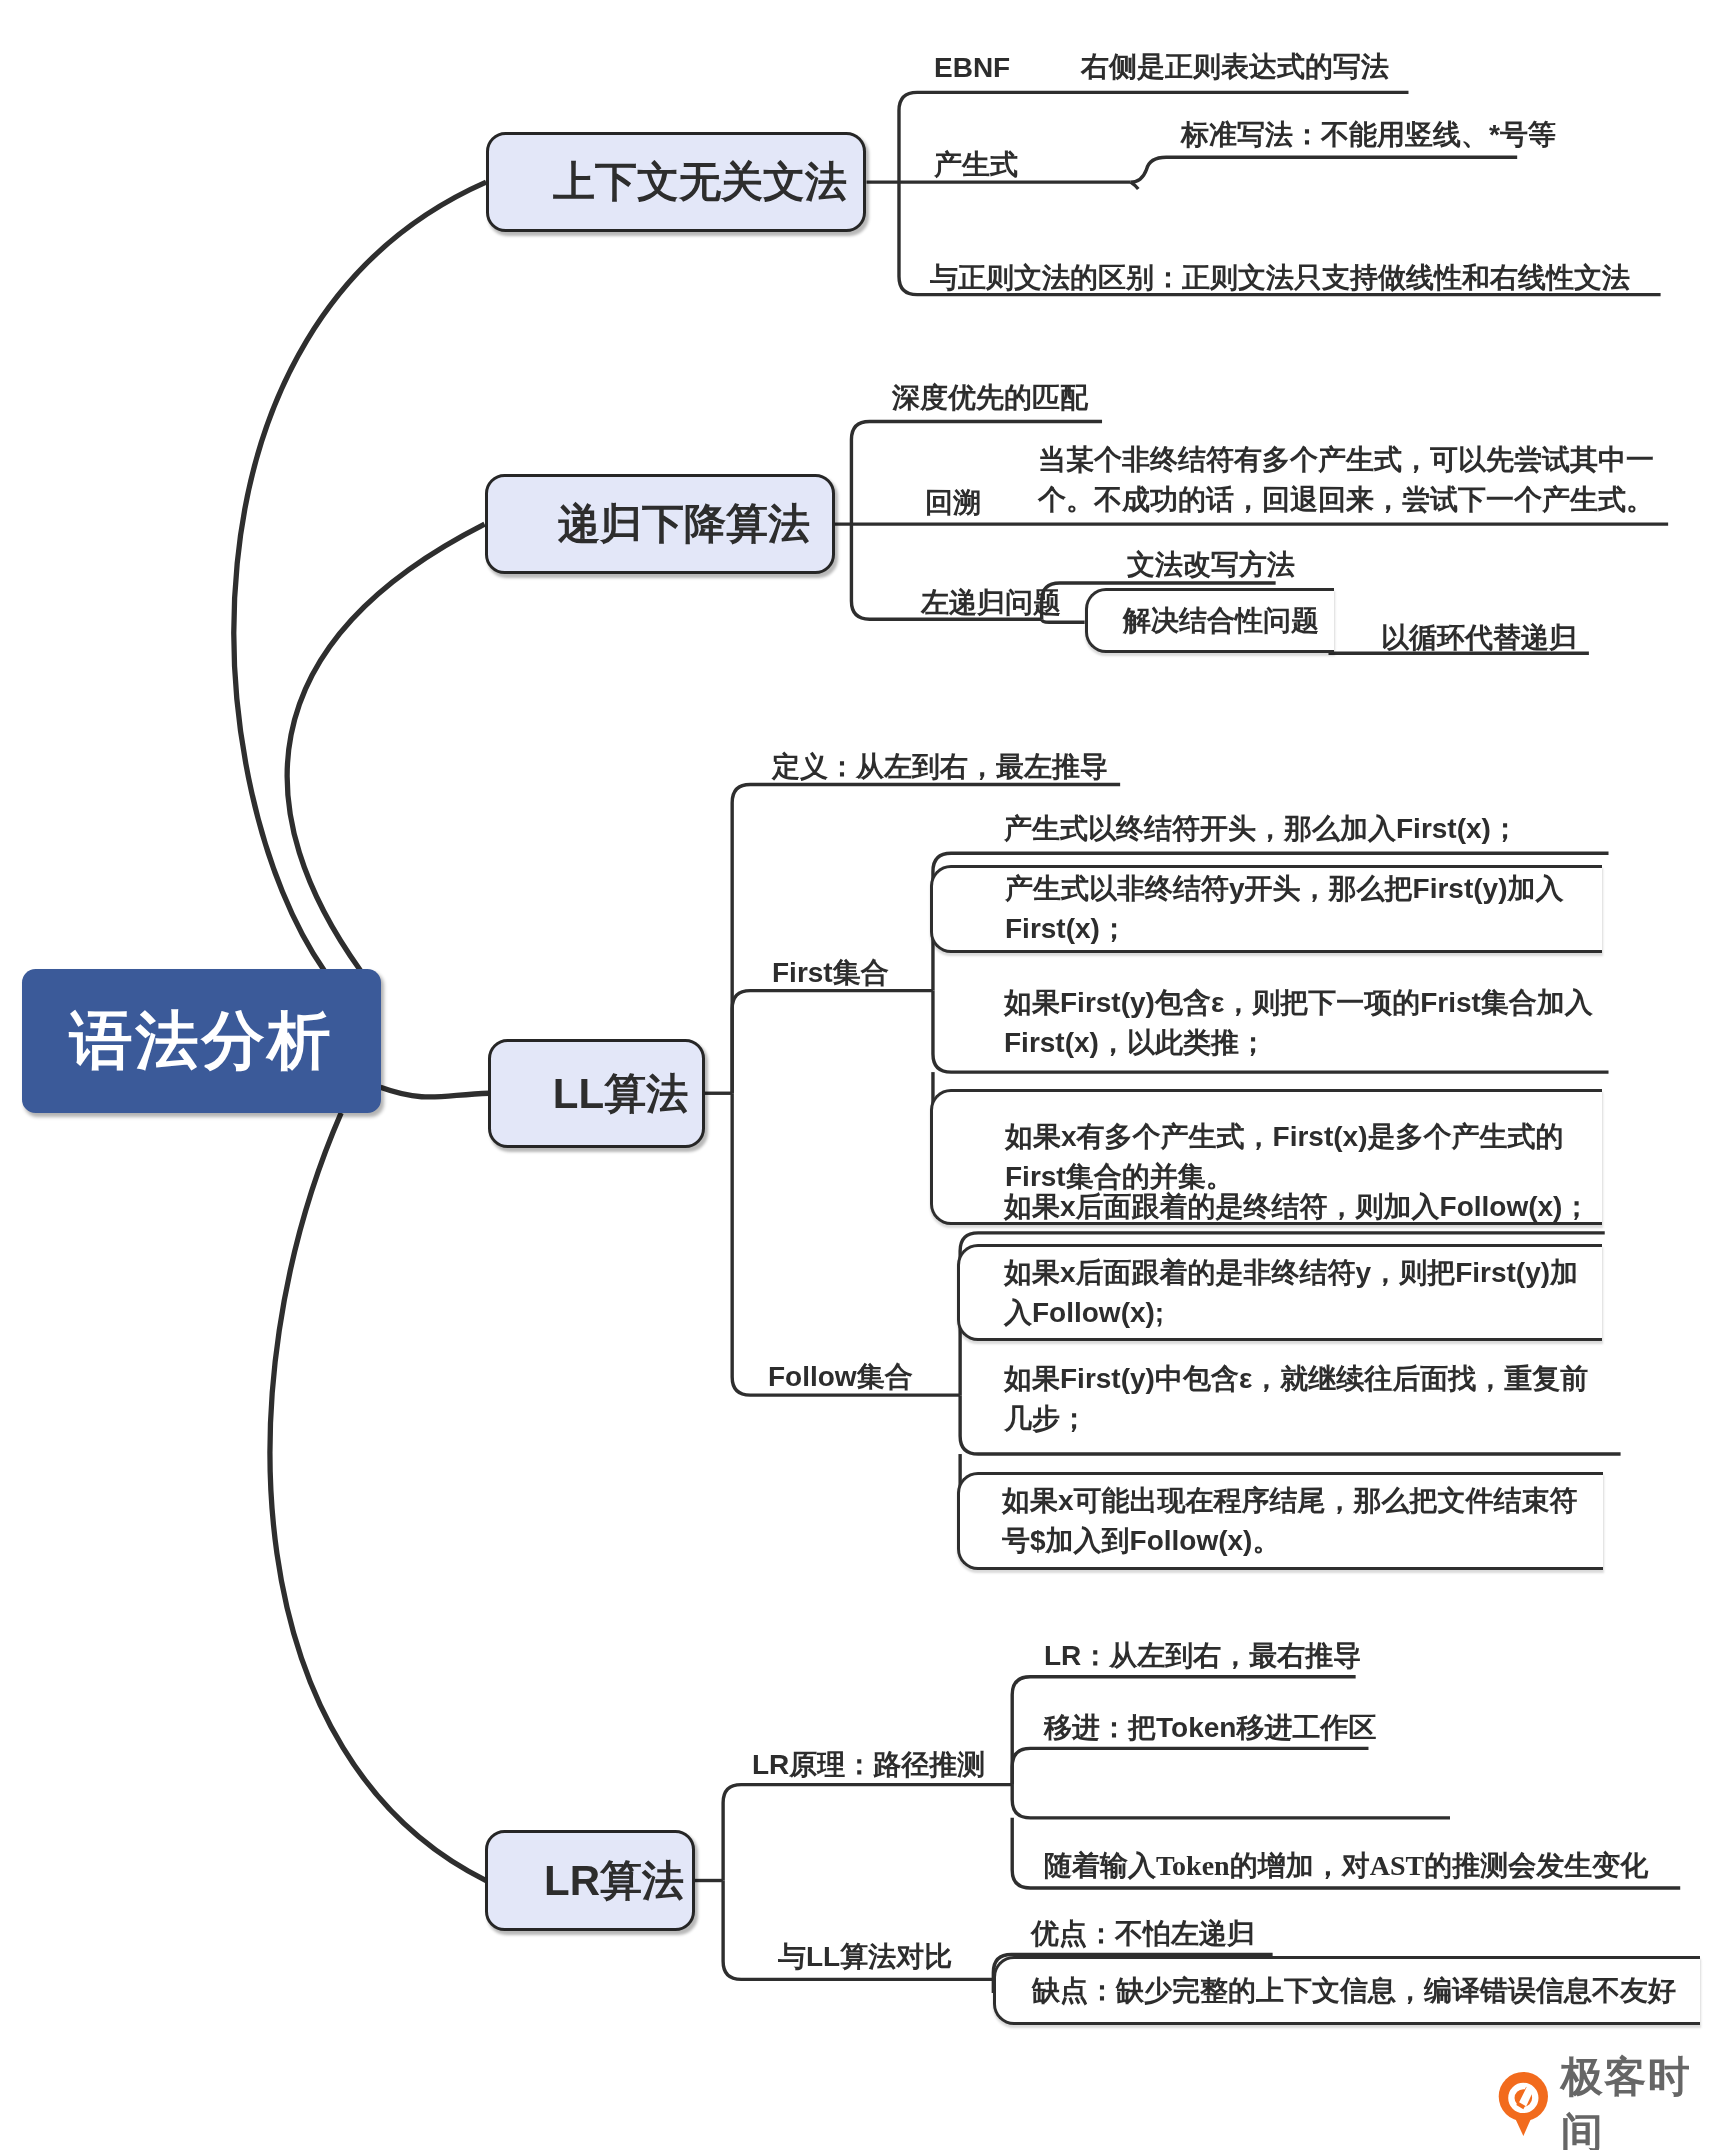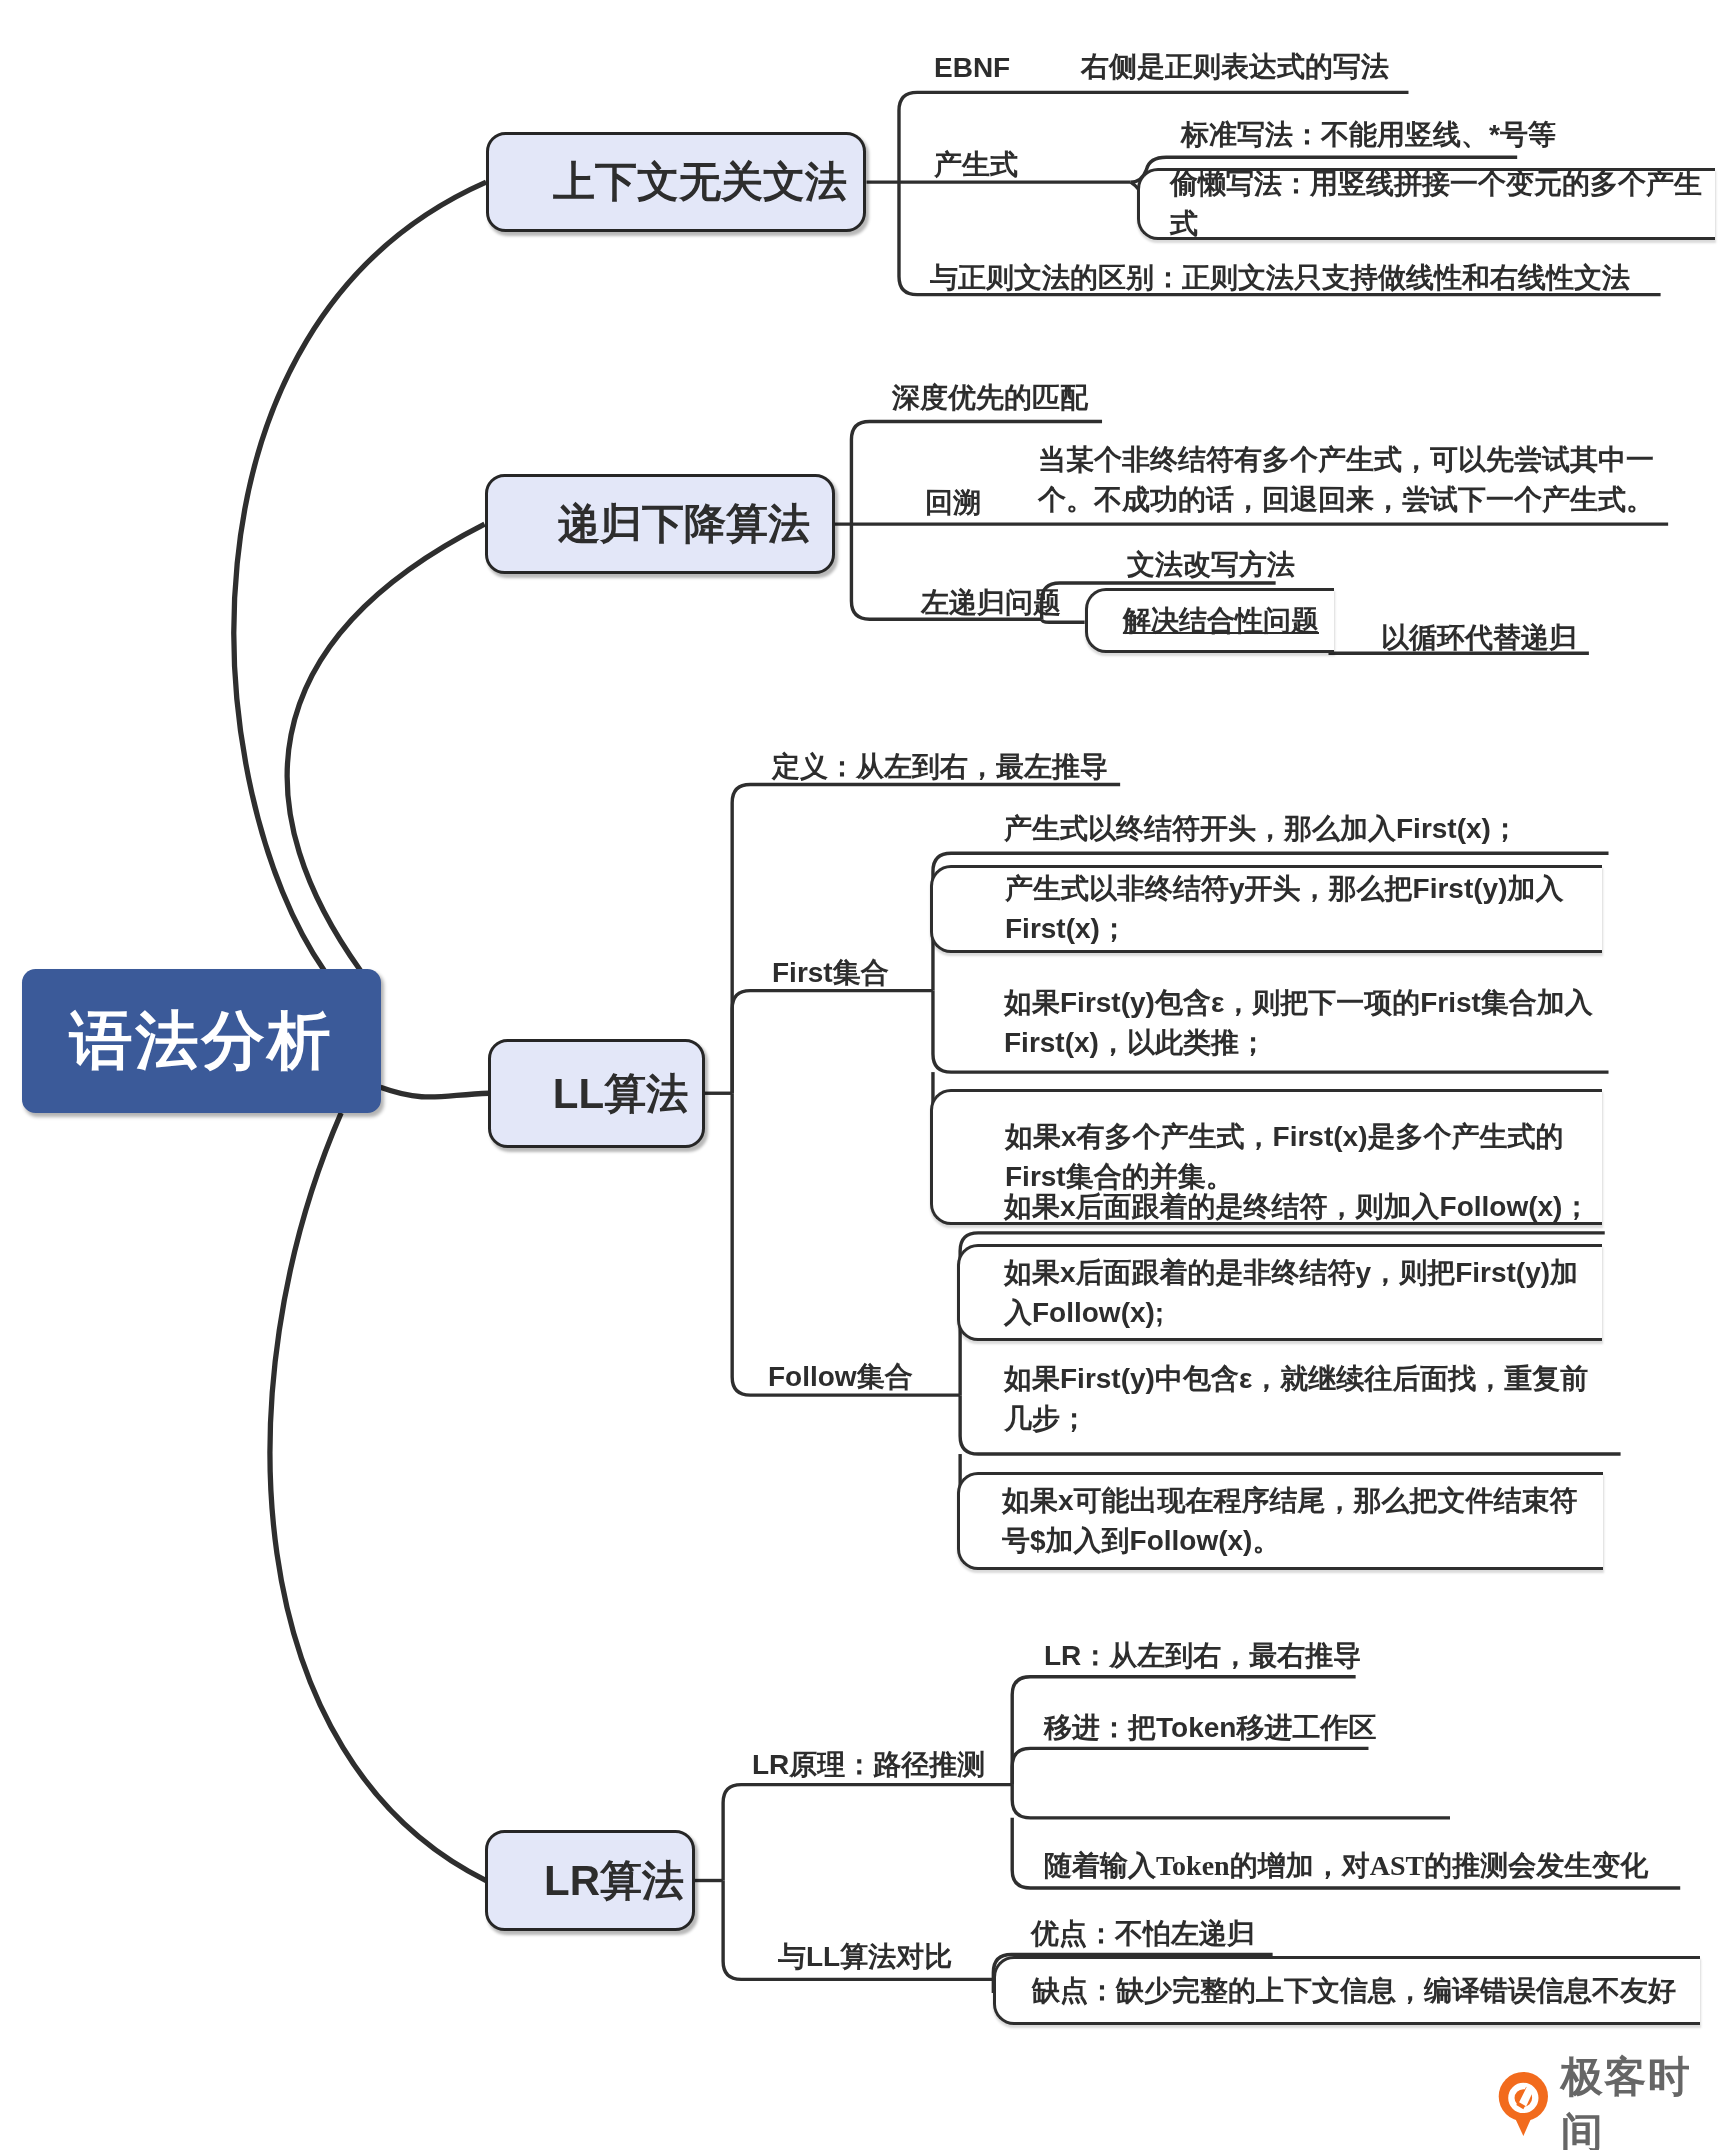--- a/index.html
+++ b/index.html
@@ -93,29 +93,28 @@
 
   <div class="node topic" style="left:486px;top:132px;width:380px;height:100px;">上下文无关文法</div>
   <div class="node topic" style="left:485px;top:474px;width:350px;height:100px;">递归下降算法</div>
   <div class="node topic" style="left:488px;top:1039px;width:217px;height:109px;">LL算法</div>
   <div class="node topic" style="left:485px;top:1830px;width:210px;height:101px;text-align:right;">LR算法</div>
 
   <div class="node lbl" style="left:934px;top:48px;">EBNF</div>
   <div class="node lbl" style="left:1081px;top:47px;">右侧是正则表达式的写法</div>
   <div class="node lbl" style="left:934px;top:145px;">产生式</div>
   <div class="node lbl" style="left:1181px;top:115px;">标准写法：不能用竖线、*号等</div>
-  <div class="node obox" style="left:1137px;top:168px;width:578px;height:72px;padding-left:30px;">偷懒写法：用竖线拼接一个变元的多个产生式</div>
   <div class="node lbl" style="left:930px;top:258px;">与正则文法的区别：正则文法只支持做线性和右线性文法</div>
 
   <div class="node lbl" style="left:892px;top:378px;">深度优先的匹配</div>
   <div class="node lbl" style="left:925px;top:483px;">回溯</div>
   <div class="node lbl wrap" style="left:1038px;top:440px;width:627px;">当某个非终结符有多个产生式，可以先尝试其中一个。不成功的话，回退回来，尝试下一个产生式。</div>
   <div class="node lbl" style="left:921px;top:583px;">左递归问题</div>
   <div class="node lbl" style="left:1127px;top:545px;">文法改写方法</div>
-  <div class="node obox" style="left:1085px;top:588px;width:249px;height:65px;padding-left:35px;text-decoration:underline;">解决结合性问题</div>
+  <div class="node obox" style="left:1085px;top:588px;width:249px;height:65px;padding-left:35px;">解决结合性问题</div>
   <div class="node lbl" style="left:1381px;top:618px;">以循环代替递归</div>
 
   <div class="node lbl" style="left:772px;top:747px;">定义：从左到右，最左推导</div>
   <div class="node lbl" style="left:772px;top:953px;">First集合</div>
   <div class="node lbl" style="left:1004px;top:809px;">产生式以终结符开头，那么加入First(x)；</div>
   <div class="node obox wrap" style="left:930px;top:865px;width:672px;height:88px;padding-left:72px;">产生式以非终结符y开头，那么把First(y)加入First(x)；</div>
   <div class="node lbl wrap" style="left:1004px;top:983px;width:604px;">如果First(y)包含ε，则把下一项的Frist集合加入First(x)，以此类推；</div>
   <div class="node obox wrap" style="left:930px;top:1089px;width:672px;height:136px;padding-left:72px;">如果x有多个产生式，First(x)是多个产生式的First集合的并集。</div>
   <div class="node lbl" style="left:768px;top:1357px;">Follow集合</div>
   <div class="node lbl" style="left:1004px;top:1187px;">如果x后面跟着的是终结符，则加入Follow(x)；</div>

